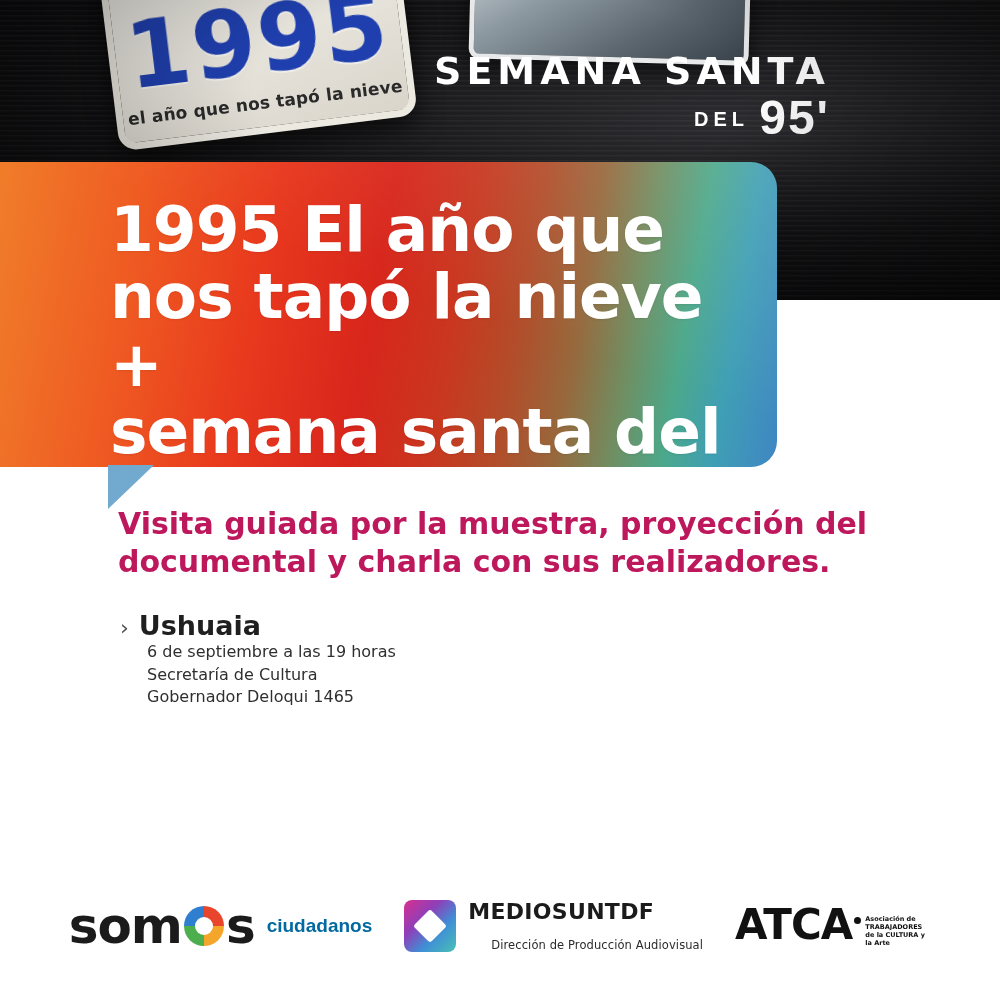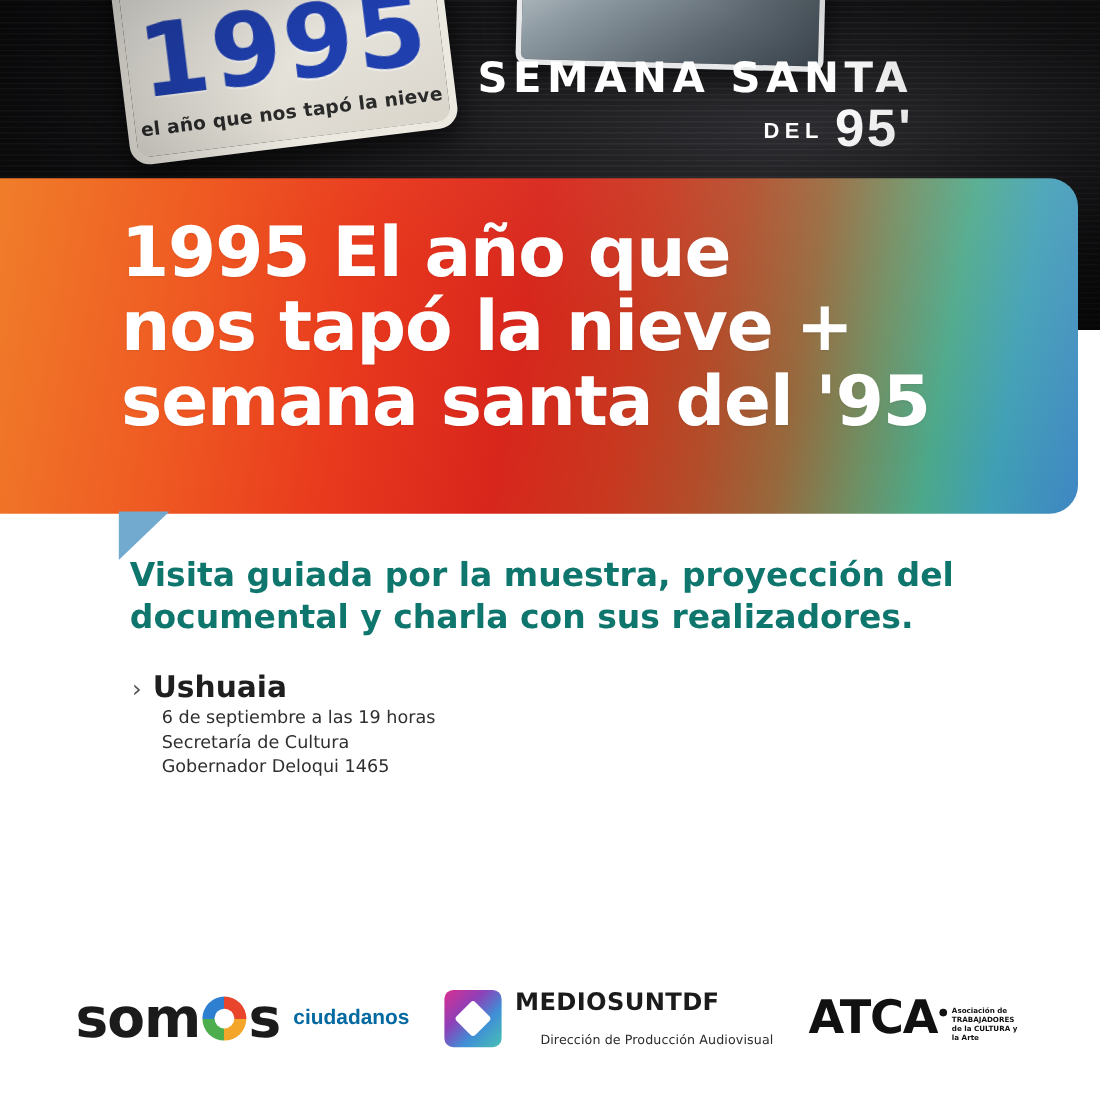--- a/index.html
+++ b/index.html
@@ -122,21 +122,21 @@
 
   
   .bubble-wrap{
     position:absolute;
     left:0; top:162px;
     width: 945px;
     z-index: 5;
   }
   .bubble{
     position: relative;
-    width: 980px;
+    width: 777px;
     height: 305px;
     border-top-right-radius: 26px;
     border-bottom-right-radius: 26px;
     background: linear-gradient(100deg,
         #f07d2a 0%,
         #ef5a22 18%,
         #e8381d 34%,
         #d8261c 48%,
         #c9371f 58%,
         #b24d2a 66%,
@@ -179,21 +179,21 @@
   
   .content{
     position:absolute;
     left: 0; top: 505px;
     width: 1000px;
   }
   .lede{
     margin: 0 60px 0 118px;
     font-size: 30px;
     font-weight: 700;
-    color:#0f766e;
+    color:#be185d;
     line-height: 1.28;
     font-family: "DejaVu Sans", sans-serif;
   }
   .venue{
     margin: 28px 0 0 120px;
     color:#2b2b2b;
   }
   .venue-city{
     font-size: 27px;
     font-weight: 800;

